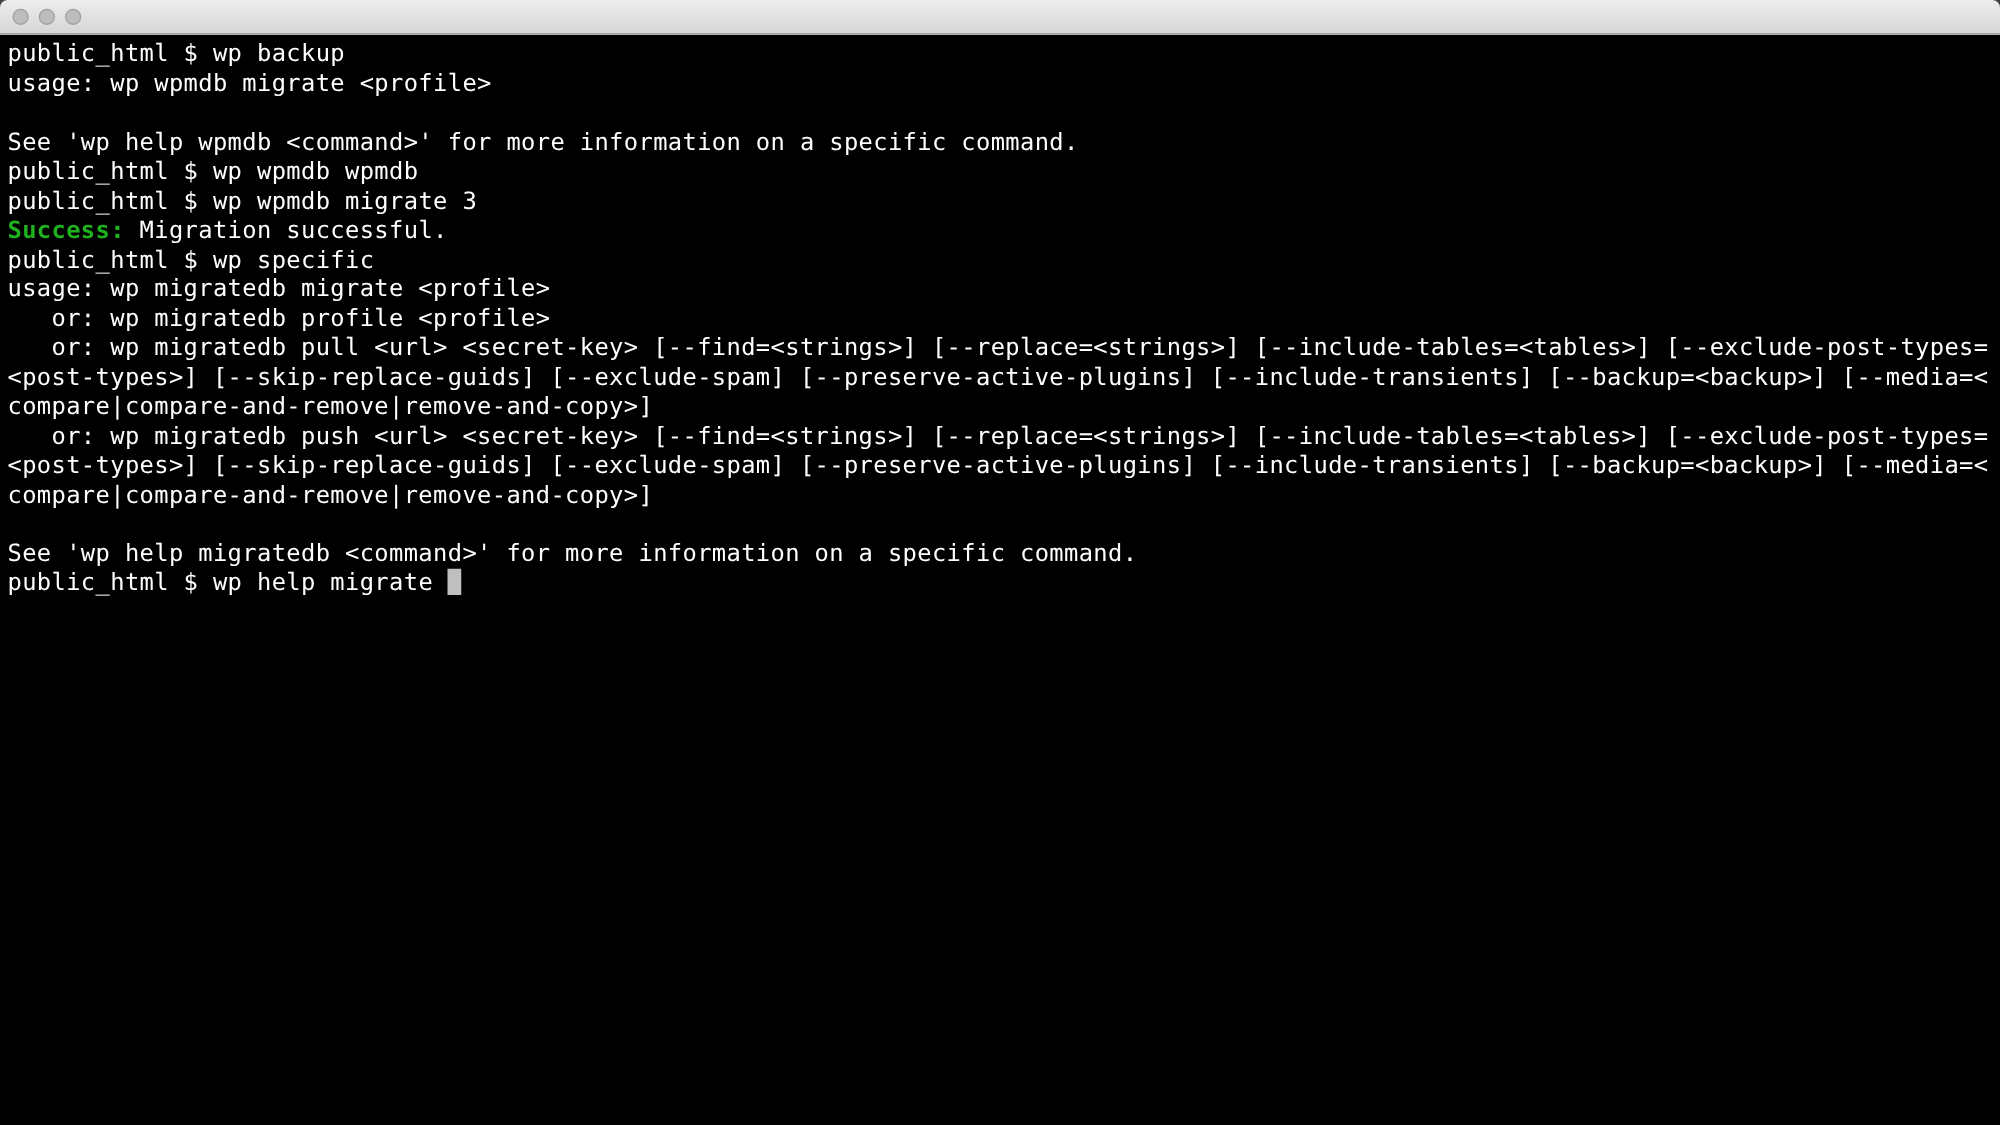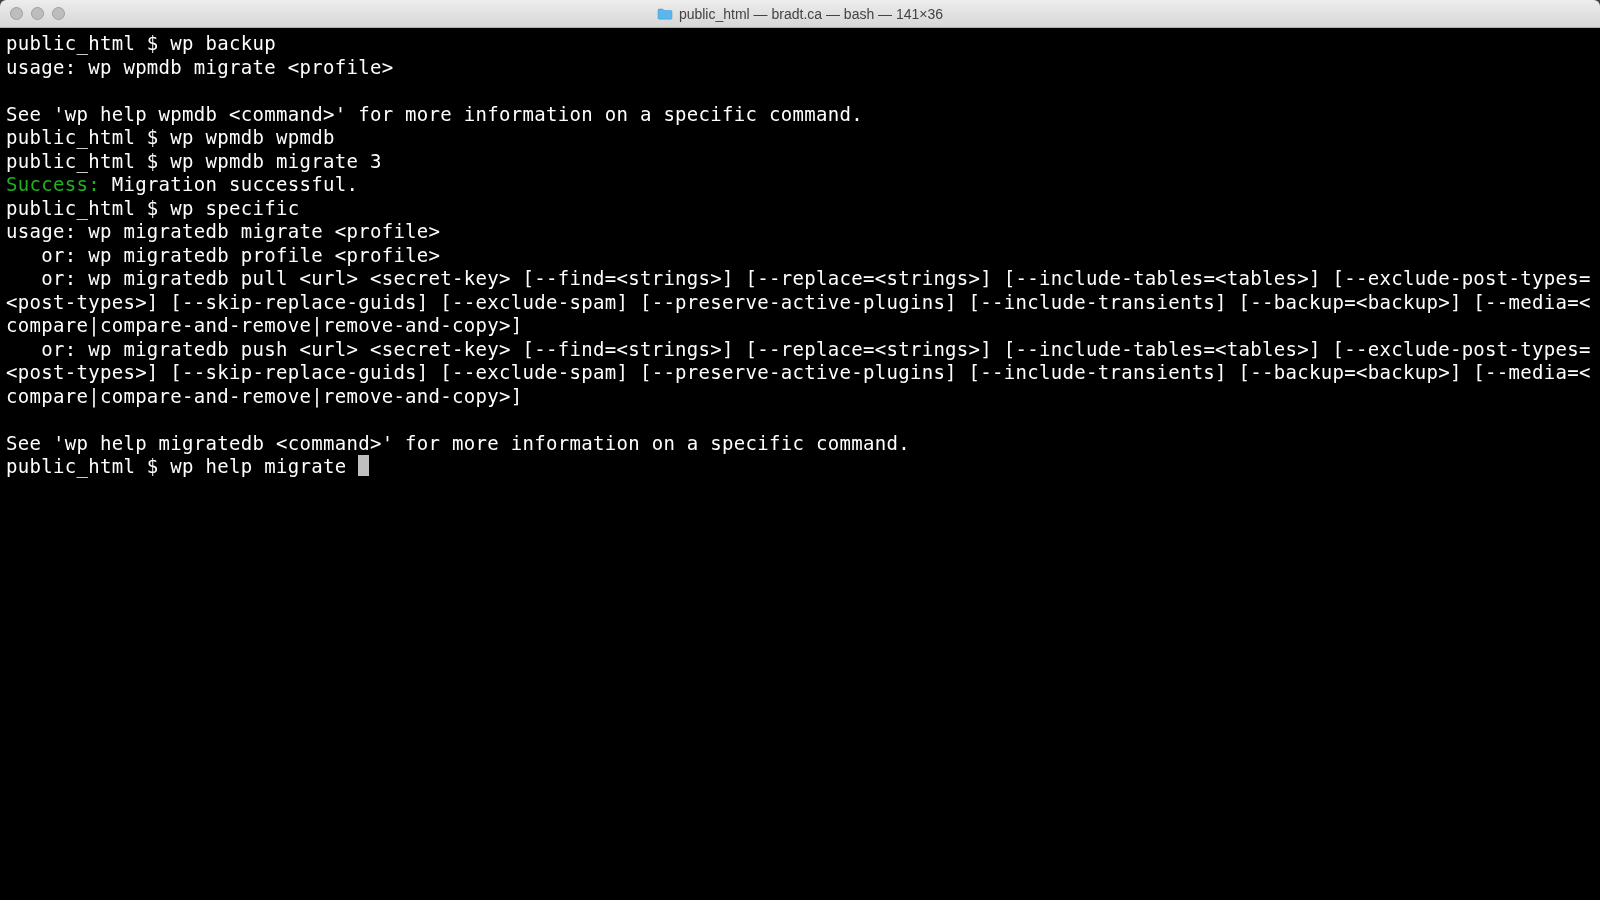--- a/index.html
+++ b/index.html
@@ -62,47 +62,39 @@
     color: #fff;
     font-family: "Menlo", "Monaco", "Consolas", monospace;
     font-size: 19px;
     line-height: 23.5px;
     letter-spacing: 0.3px;
     padding: 4px 6px 6px 6px;
     white-space: pre-wrap;
     word-break: break-all;
     overflow: hidden;
   }
-  .success { color: #1fb21f; font-weight: normal; }
+  .success { color: #1fb21f; font-weight: bold; }
   .cursor {
     display: inline-block;
     width: 11px;
     height: 21px;
     background: #bfbfbf;
     vertical-align: text-bottom;
     margin-bottom: 1px;
   }
 </style>
 </head>
 <body>
 
 <div class="window">
   <div class="titlebar">
     <div class="traffic">
       <span class="tl"></span>
       <span class="tl"></span>
       <span class="tl"></span>
-    </div>
-    <div class="title-wrap">
-      <span class="folder-icon">
-        <svg viewBox="0 0 16 12" width="16" height="12">
-          <path d="M1 2.2C1 1.54 1.54 1 2.2 1h3.2c.4 0 .76.2.98.53L7 2.4h6.8c.66 0 1.2.54 1.2 1.2V10c0 .66-.54 1.2-1.2 1.2H2.2C1.54 11.2 1 10.66 1 10V2.2z" fill="#5ab6ef" stroke="#3a94c9" stroke-width="0.5"></path>
-        </svg>
-      </span>
-      <span>public_html — bradt.ca — bash — 141×36</span>
     </div>
   </div>
 
   <div class="term"><span>public_html $ </span><span>wp backup</span>
 <span>usage: wp wpmdb migrate &lt;profile&gt;</span>
 <span></span>
 <span>See 'wp help wpmdb &lt;command&gt;' for more information on a specific command.</span>
 <span>public_html $ </span><span>wp wpmdb wpmdb</span>
 <span>public_html $ </span><span>wp wpmdb migrate 3</span>
 <span class="success">Success:</span><span> Migration successful.</span>

